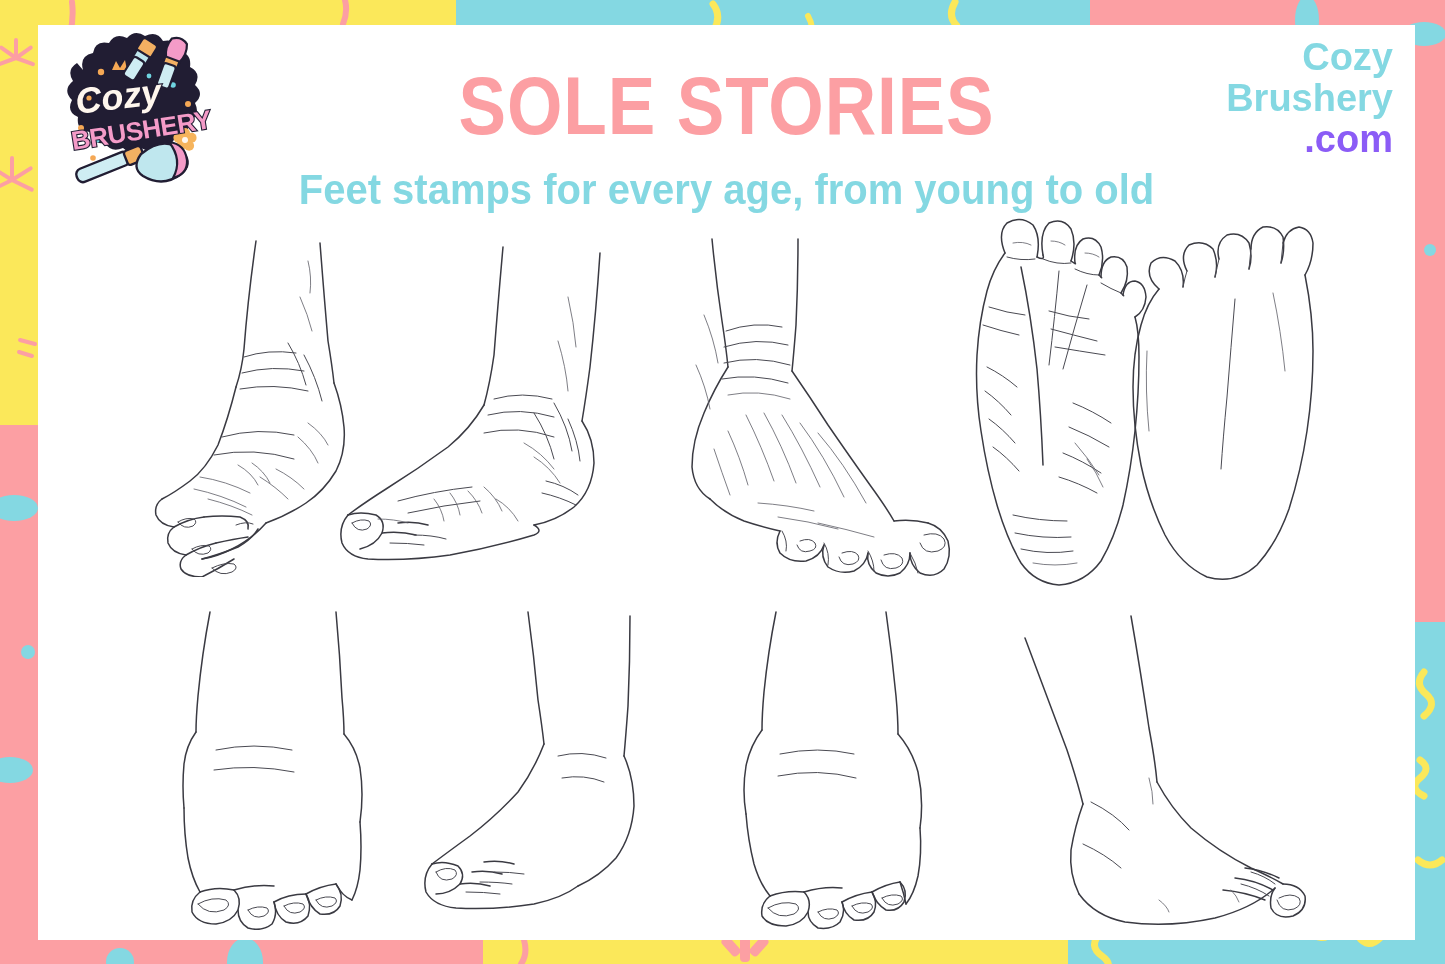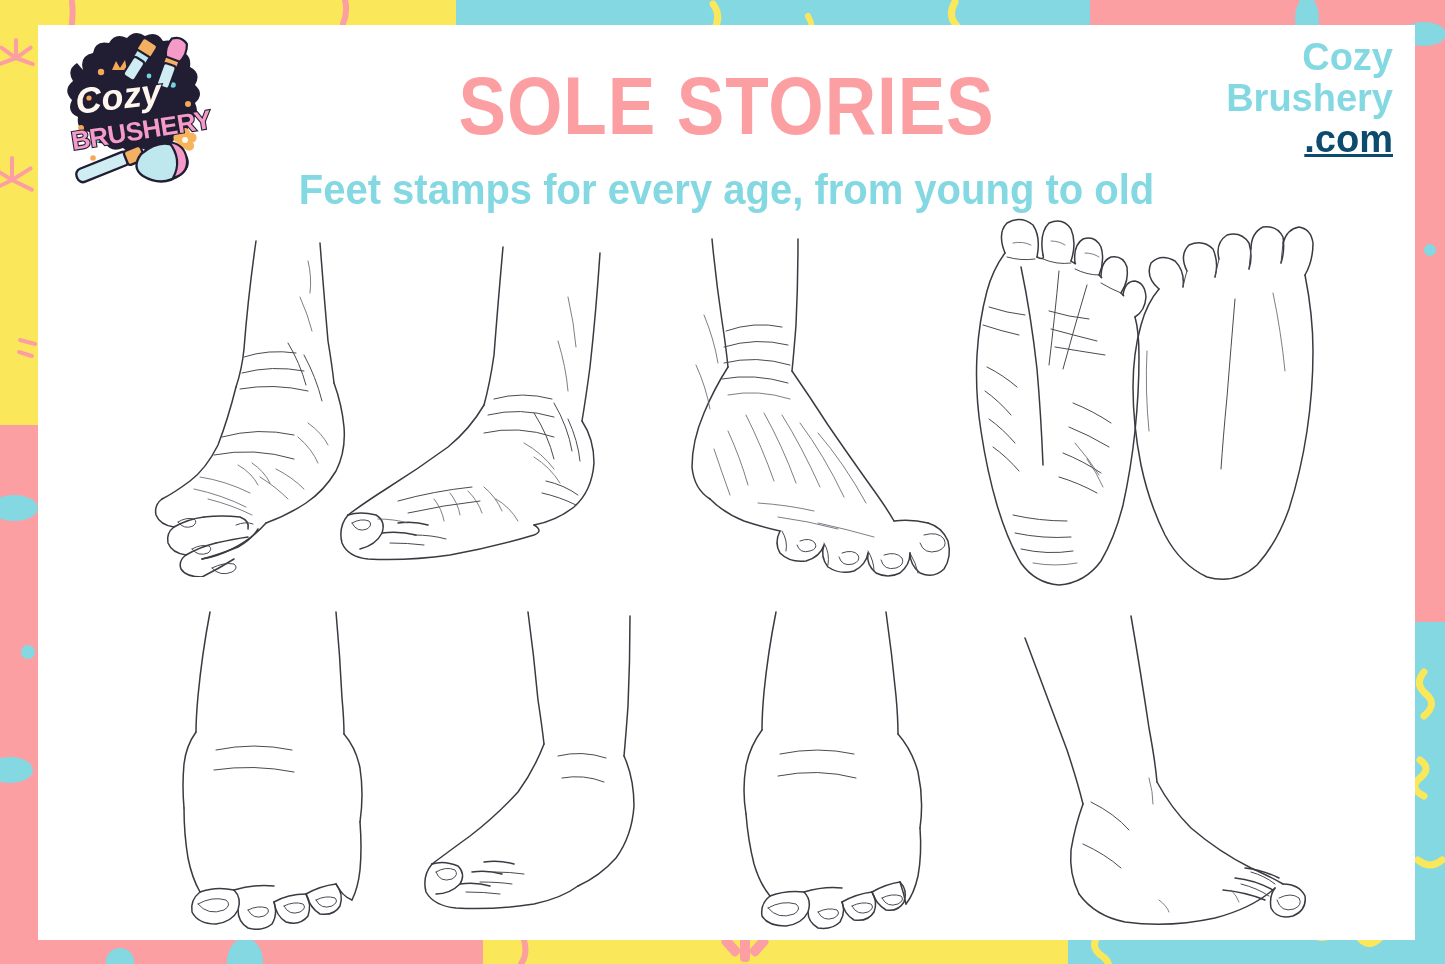--- a/index.html
+++ b/index.html
@@ -51,21 +51,21 @@
 
   
   #brand {
     position:absolute; right:22px; top:12px;
     text-align:right;
     font-size:38px;
     line-height:1.08;
     font-weight:bold;
     color:#84D8E2;
   }
-  #brand .dotcom { color:#0c4a6e;text-decoration:underline; }
+  #brand .dotcom { color:#8b5cf6; }
 
   
   #artwork { position:absolute; left:0; top:190px; width:1377px; height:725px; }
   .foot-fig { position:absolute; }
   .foot-fig svg { display:block; width:100%; height:100%; }
   .ink { fill:none; stroke:#3a3a42; stroke-width:1.5; stroke-linecap:round; stroke-linejoin:round; }
   .ink-thin { fill:none; stroke:#4a4a52; stroke-width:1.0; stroke-linecap:round; stroke-linejoin:round; }
   .ink-fine { fill:none; stroke:#5d5d66; stroke-width:0.8; stroke-linecap:round; }
 </style>
 </head>

